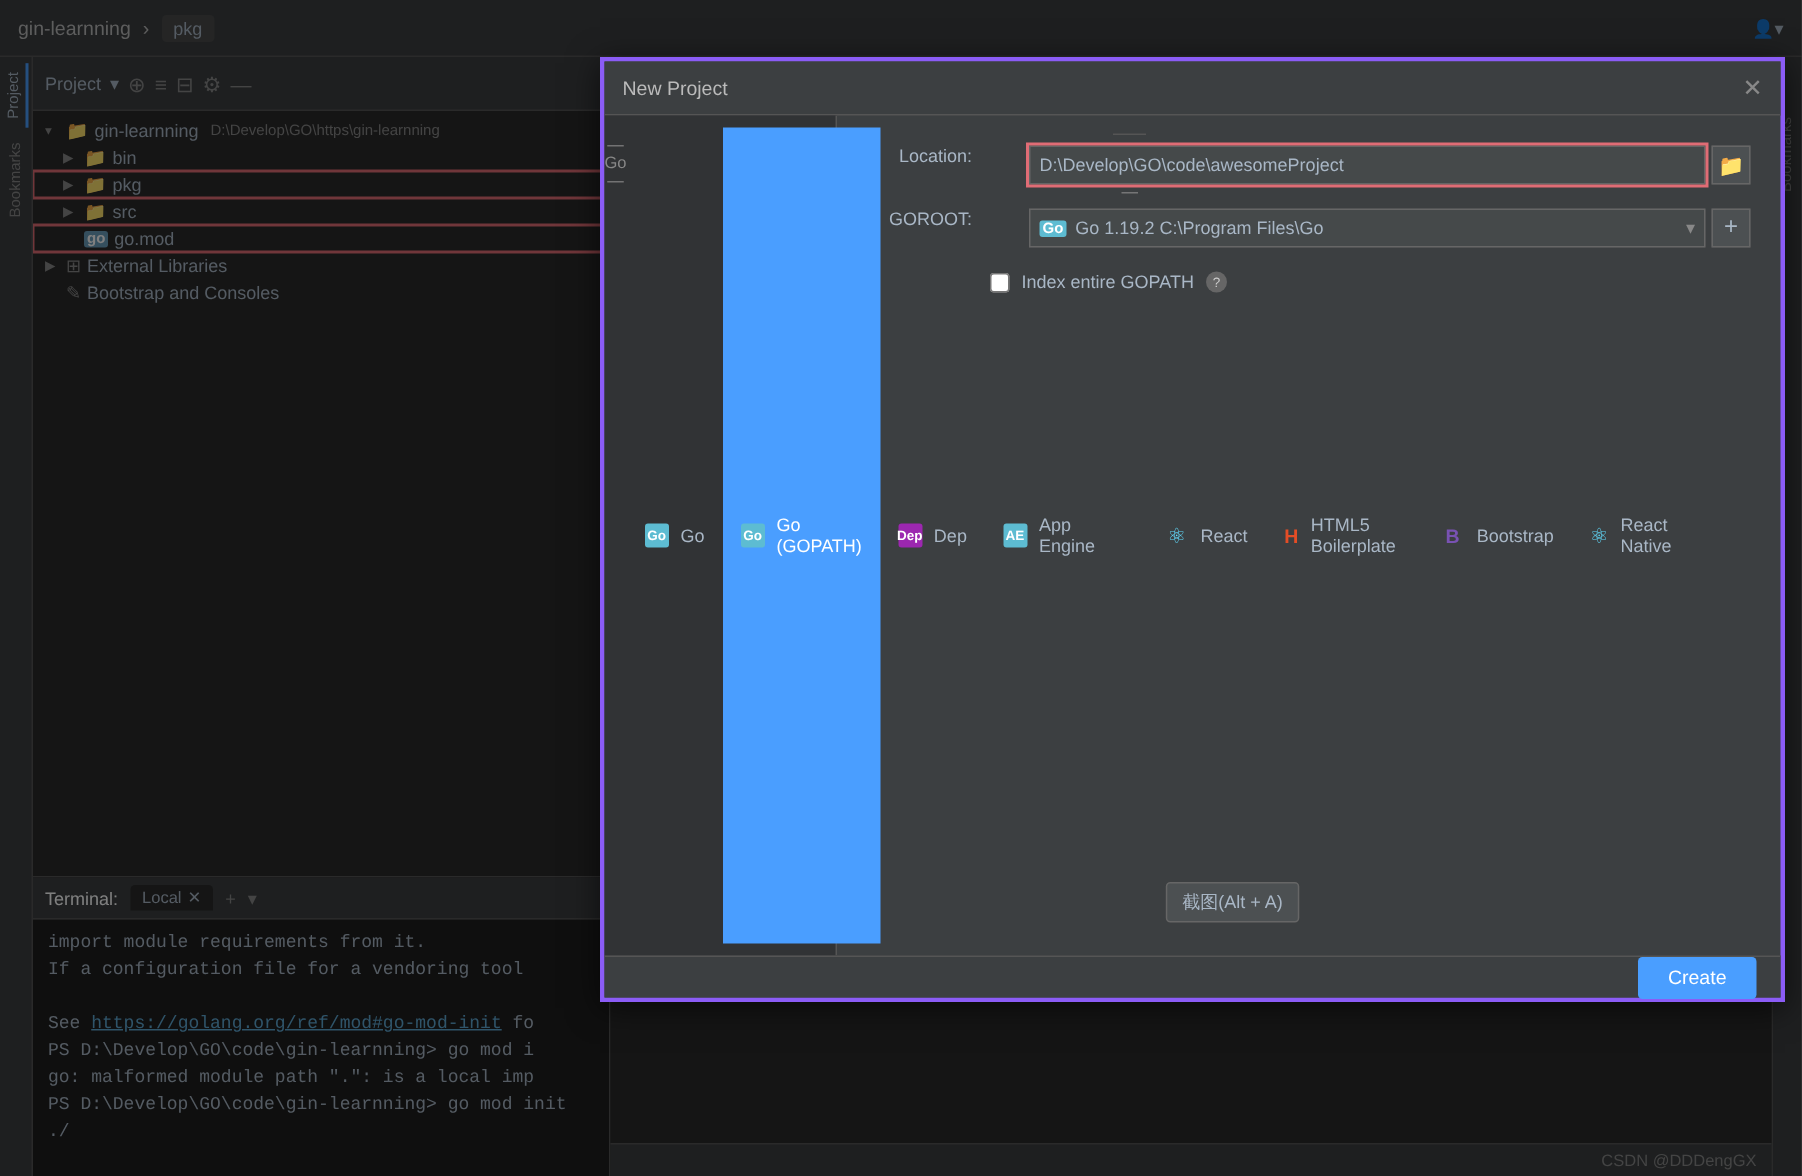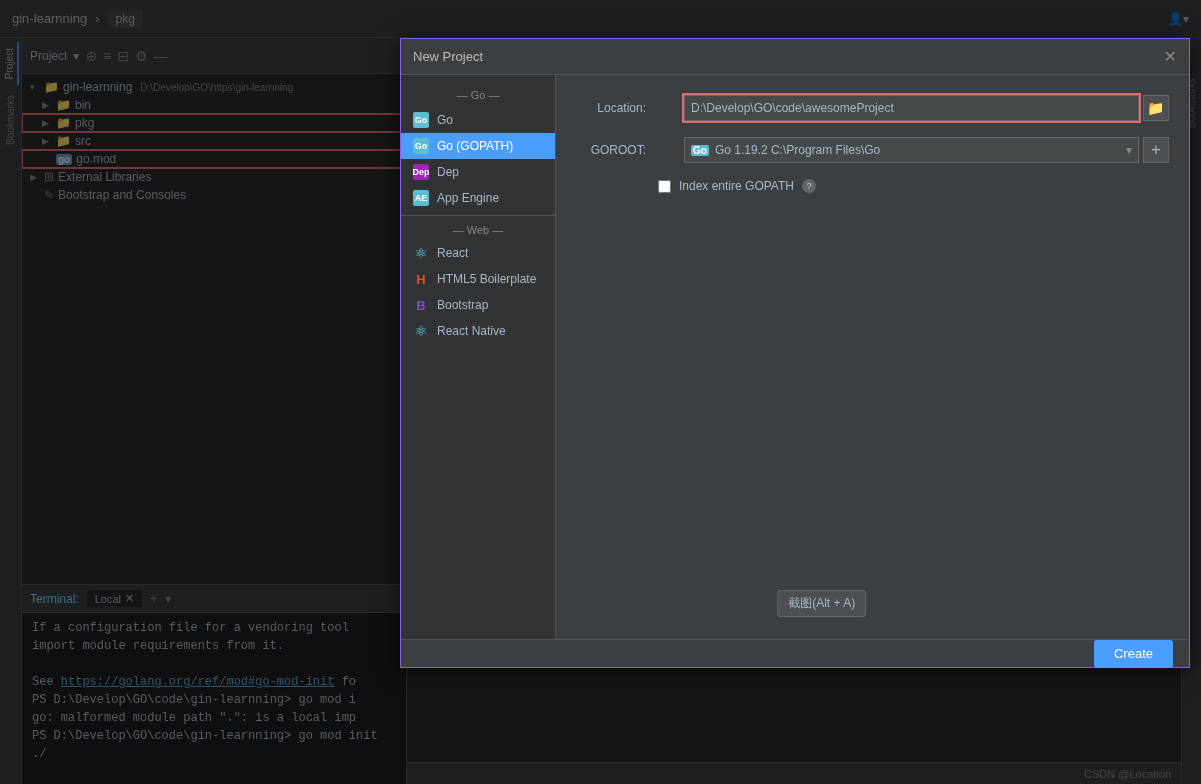--- a/index.html
+++ b/index.html
@@ -214,21 +214,21 @@
       height: 28px;
       background: #3c3f41;
       display: flex;
       align-items: center;
       padding: 0 8px;
       gap: 8px;
       border-bottom: 1px solid #555;
     }
     .terminal-title {
       font-size: 12px;
-      color: #7dd3fc;
+      color: #ffffff;
     }
     .terminal-tab {
       font-size: 11px;
       color: #a9b7c6;
       background: #2b2b2b;
       padding: 2px 8px;
       border-radius: 3px 3px 0 0;
       display: flex;
       align-items: center;
       gap: 4px;
@@ -270,21 +270,21 @@
       justify-content: flex-end;
       z-index: 100;
     }
     .dialog {
       position: absolute;
       top: 38px;
       left: 400px;
       width: 790px;
       height: 630px;
       background: #3c3f41;
-      border: 1px solid #8b5cf6;
+      border: 3px solid #8b5cf6;
       display: flex;
       flex-direction: column;
       box-shadow: 0 4px 20px rgba(0,0,0,0.6);
     }
     .dialog-titlebar {
       height: 36px;
       background: #3c3f41;
       display: flex;
       align-items: center;
       padding: 0 12px;
@@ -302,21 +302,21 @@
     }
     .dialog-body {
       display: flex;
       flex: 1;
     }
     .dialog-left {
       width: 155px;
       background: #313335;
       border-right: 1px solid #555;
       display: flex;
-      flex-direction: column;
+      flex-direction: row;
       padding: 8px 0;
     }
     .dialog-section-title {
       text-align: center;
       font-size: 11px;
       color: #888;
       padding: 6px 0;
     }
     .dialog-menu-item {
       display: flex;
@@ -355,21 +355,20 @@
     
     .dialog-right {
       flex: 1;
       padding: 20px;
       display: flex;
       flex-direction: column;
       gap: 16px;
     }
     .form-row {
       display: flex;
-      align-items: center;
       gap: 12px;
     }
     .form-label {
       width: 70px;
       font-size: 12px;
       color: #a9b7c6;
       text-align: right;
     }
     .form-input-wrapper {
       flex: 1;
@@ -596,22 +595,22 @@
       <div class="terminal-header">
         <span class="terminal-title">Terminal:</span>
         <div class="terminal-tab">
           <span>Local</span>
           <span>✕</span>
         </div>
         <span style="color:#888;cursor:pointer;">+</span>
         <span style="color:#888;cursor:pointer;">▾</span>
       </div>
       <div class="terminal-content">
+        <div>import module requirements from it.</div>
         <div><span>If a configuration file for a vendoring tool</span></div>
-        <div>import module requirements from it.</div>
         <div>&nbsp;</div>
         <div>See <a href="#">https://golang.org/ref/mod#go-mod-init</a> fo</div>
         <div>PS D:\Develop\GO\code\gin-learnning&gt; go mod i</div>
         <div>go: malformed module path ".": is a local imp</div>
         <div>PS D:\Develop\GO\code\gin-learnning&gt; go mod init ./</div>
       </div>
     </div>
 
   </div>
 
@@ -631,21 +630,21 @@
     </div>
 
     <div class="editor-area">
       <div>
         <span class="line-number">1</span>
         <span></span>
       </div>
     </div>
 
     <div class="status-bar">
-      <span>CSDN @Location</span>
+      <span>CSDN @DDDengGX</span>
     </div>
   </div>
 
   <div class="bookmark-bar">
     <span class="bookmark-text">Bookmarks</span>
   </div>
 
 </div>
 
 <div class="dialog-overlay">

